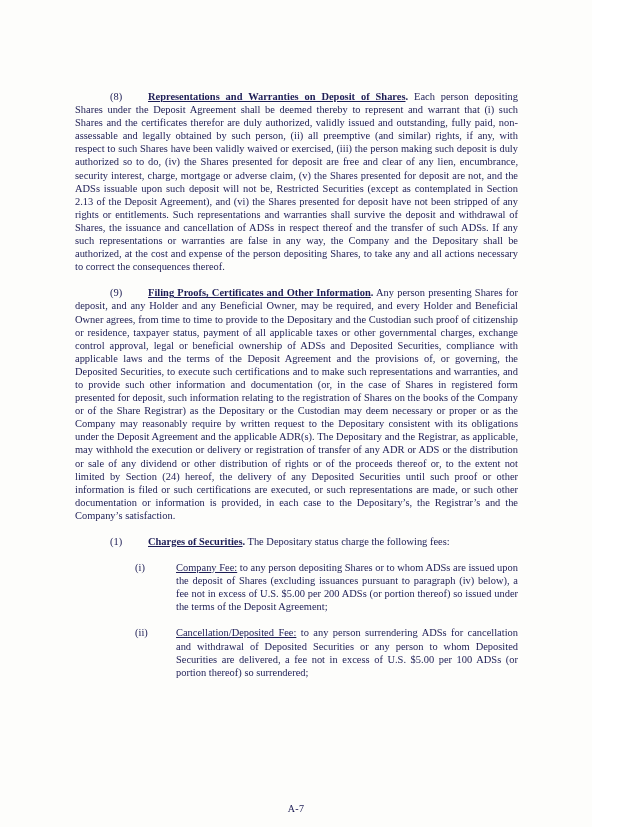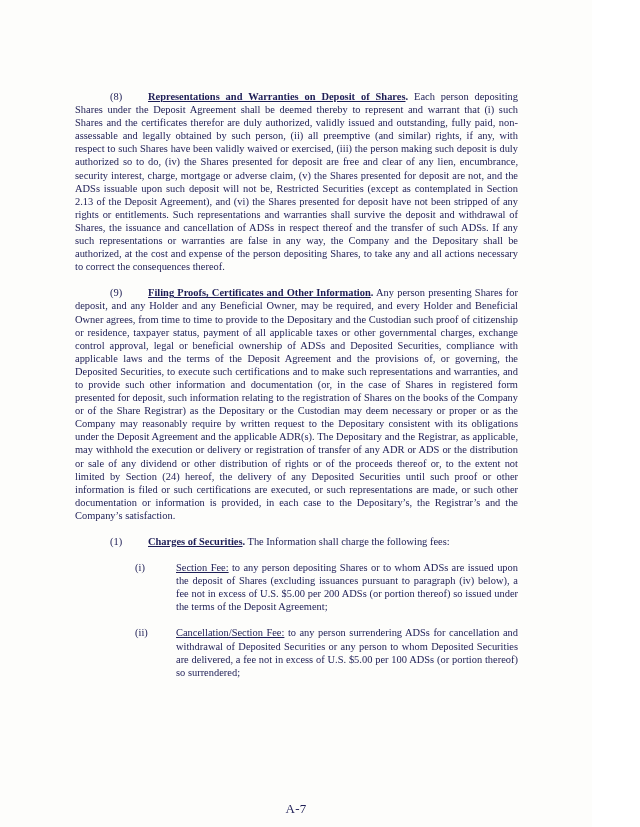--- a/index.html
+++ b/index.html
@@ -50,34 +50,34 @@
   .lead {
     text-decoration: underline;
   }
   .footer {
     position: absolute;
     bottom: 12px;
     left: 0;
     right: 0;
     text-align: center;
     text-indent: 0;
-    font-size: 13px;
+    font-size: 10px;
     letter-spacing: 0.3px;
   }
 </style>
 </head>
 <body>
 
 <div class="page">
 
   <p class="para"><span class="num">(8)</span><span class="head">Representations and Warranties on Deposit of Shares</span><span class="hdot">.</span><span>  Each person depositing Shares under the Deposit Agreement shall be deemed thereby to represent and warrant that (i) such Shares and the certificates therefor are duly authorized, validly issued and outstanding, fully paid, non-assessable and legally obtained by such person, (ii) all preemptive (and similar) rights, if any, with respect to such Shares have been validly waived or exercised, (iii) the person making such deposit is duly authorized so to do, (iv) the Shares presented for deposit are free and clear of any lien, encumbrance, security interest, charge, mortgage or adverse claim, (v) the Shares presented for deposit are not, and the ADSs issuable upon such deposit will not be, Restricted Securities (except as contemplated in Section 2.13 of the Deposit Agreement), and (vi) the Shares presented for deposit have not been stripped of any rights or entitlements.  Such representations and warranties shall survive the deposit and withdrawal of Shares, the issuance and cancellation of ADSs in respect thereof and the transfer of such ADSs.  If any such representations or warranties are false in any way, the Company and the Depositary shall be authorized, at the cost and expense of the person depositing Shares, to take any and all actions necessary to correct the consequences thereof.</span></p>
 
   <p class="para"><span class="num">(9)</span><span class="head">Filing Proofs, Certificates and Other Information</span><span class="hdot">.</span><span>  Any person presenting Shares for deposit, and any Holder and any Beneficial Owner, may be required, and every Holder and Beneficial Owner agrees, from time to time to provide to the Depositary and the Custodian such proof of citizenship or residence, taxpayer status, payment of all applicable taxes or other governmental charges, exchange control approval, legal or beneficial ownership of ADSs and Deposited Securities, compliance with applicable laws and the terms of the Deposit Agreement and the provisions of, or governing, the Deposited Securities, to execute such certifications and to make such representations and warranties, and to provide such other information and documentation (or, in the case of Shares in registered form presented for deposit, such information relating to the registration of Shares on the books of the Company or of the Share Registrar) as the Depositary or the Custodian may deem necessary or proper or as the Company may reasonably require by written request to the Depositary consistent with its obligations under the Deposit Agreement and the applicable ADR(s).  The Depositary and the Registrar, as applicable, may withhold the execution or delivery or registration of transfer of any ADR or ADS or the distribution or sale of any dividend or other distribution of rights or of the proceeds thereof or, to the extent not limited by Section (24) hereof, the delivery of any Deposited Securities until such proof or other information is filed or such certifications are executed, or such representations are made, or such other documentation or information is provided, in each case to the Depositary’s, the Registrar’s and the Company’s satisfaction.</span></p>
 
-  <p class="para"><span class="num">(1)</span><span class="head">Charges of Securities</span><span class="hdot">.</span><span>  The Information shall charge the following fees:</span></p>
+  <p class="para"><span class="num">(1)</span><span class="head">Charges of Securities</span><span class="hdot">.</span><span>  The Depositary status charge the following fees:</span></p>
 
-  <div class="subitem"><span class="silabel">(i)</span><span class="lead">Section Fee:</span><span>  to any person depositing Shares or to whom ADSs are issued upon the deposit of Shares (excluding issuances pursuant to paragraph (iv) below), a fee not in excess of U.S. $5.00 per 200 ADSs (or portion thereof) so issued under the terms of the Deposit Agreement;</span></div>
+  <div class="subitem"><span class="silabel">(i)</span><span class="lead">Company Fee:</span><span>  to any person depositing Shares or to whom ADSs are issued upon the deposit of Shares (excluding issuances pursuant to paragraph (iv) below), a fee not in excess of U.S. $5.00 per 200 ADSs (or portion thereof) so issued under the terms of the Deposit Agreement;</span></div>
 
-  <div class="subitem"><span class="silabel">(ii)</span><span class="lead">Cancellation/Section Fee:</span><span>  to any person surrendering ADSs for cancellation and withdrawal of Deposited Securities or any person to whom Deposited Securities are delivered, a fee not in excess of U.S. $5.00 per 100 ADSs (or portion thereof) so surrendered;</span></div>
+  <div class="subitem"><span class="silabel">(ii)</span><span class="lead">Cancellation/Deposited Fee:</span><span>  to any person surrendering ADSs for cancellation and withdrawal of Deposited Securities or any person to whom Deposited Securities are delivered, a fee not in excess of U.S. $5.00 per 100 ADSs (or portion thereof) so surrendered;</span></div>
 
   <div class="footer">A-7</div>
 
 </div>
 
 </body></html>

